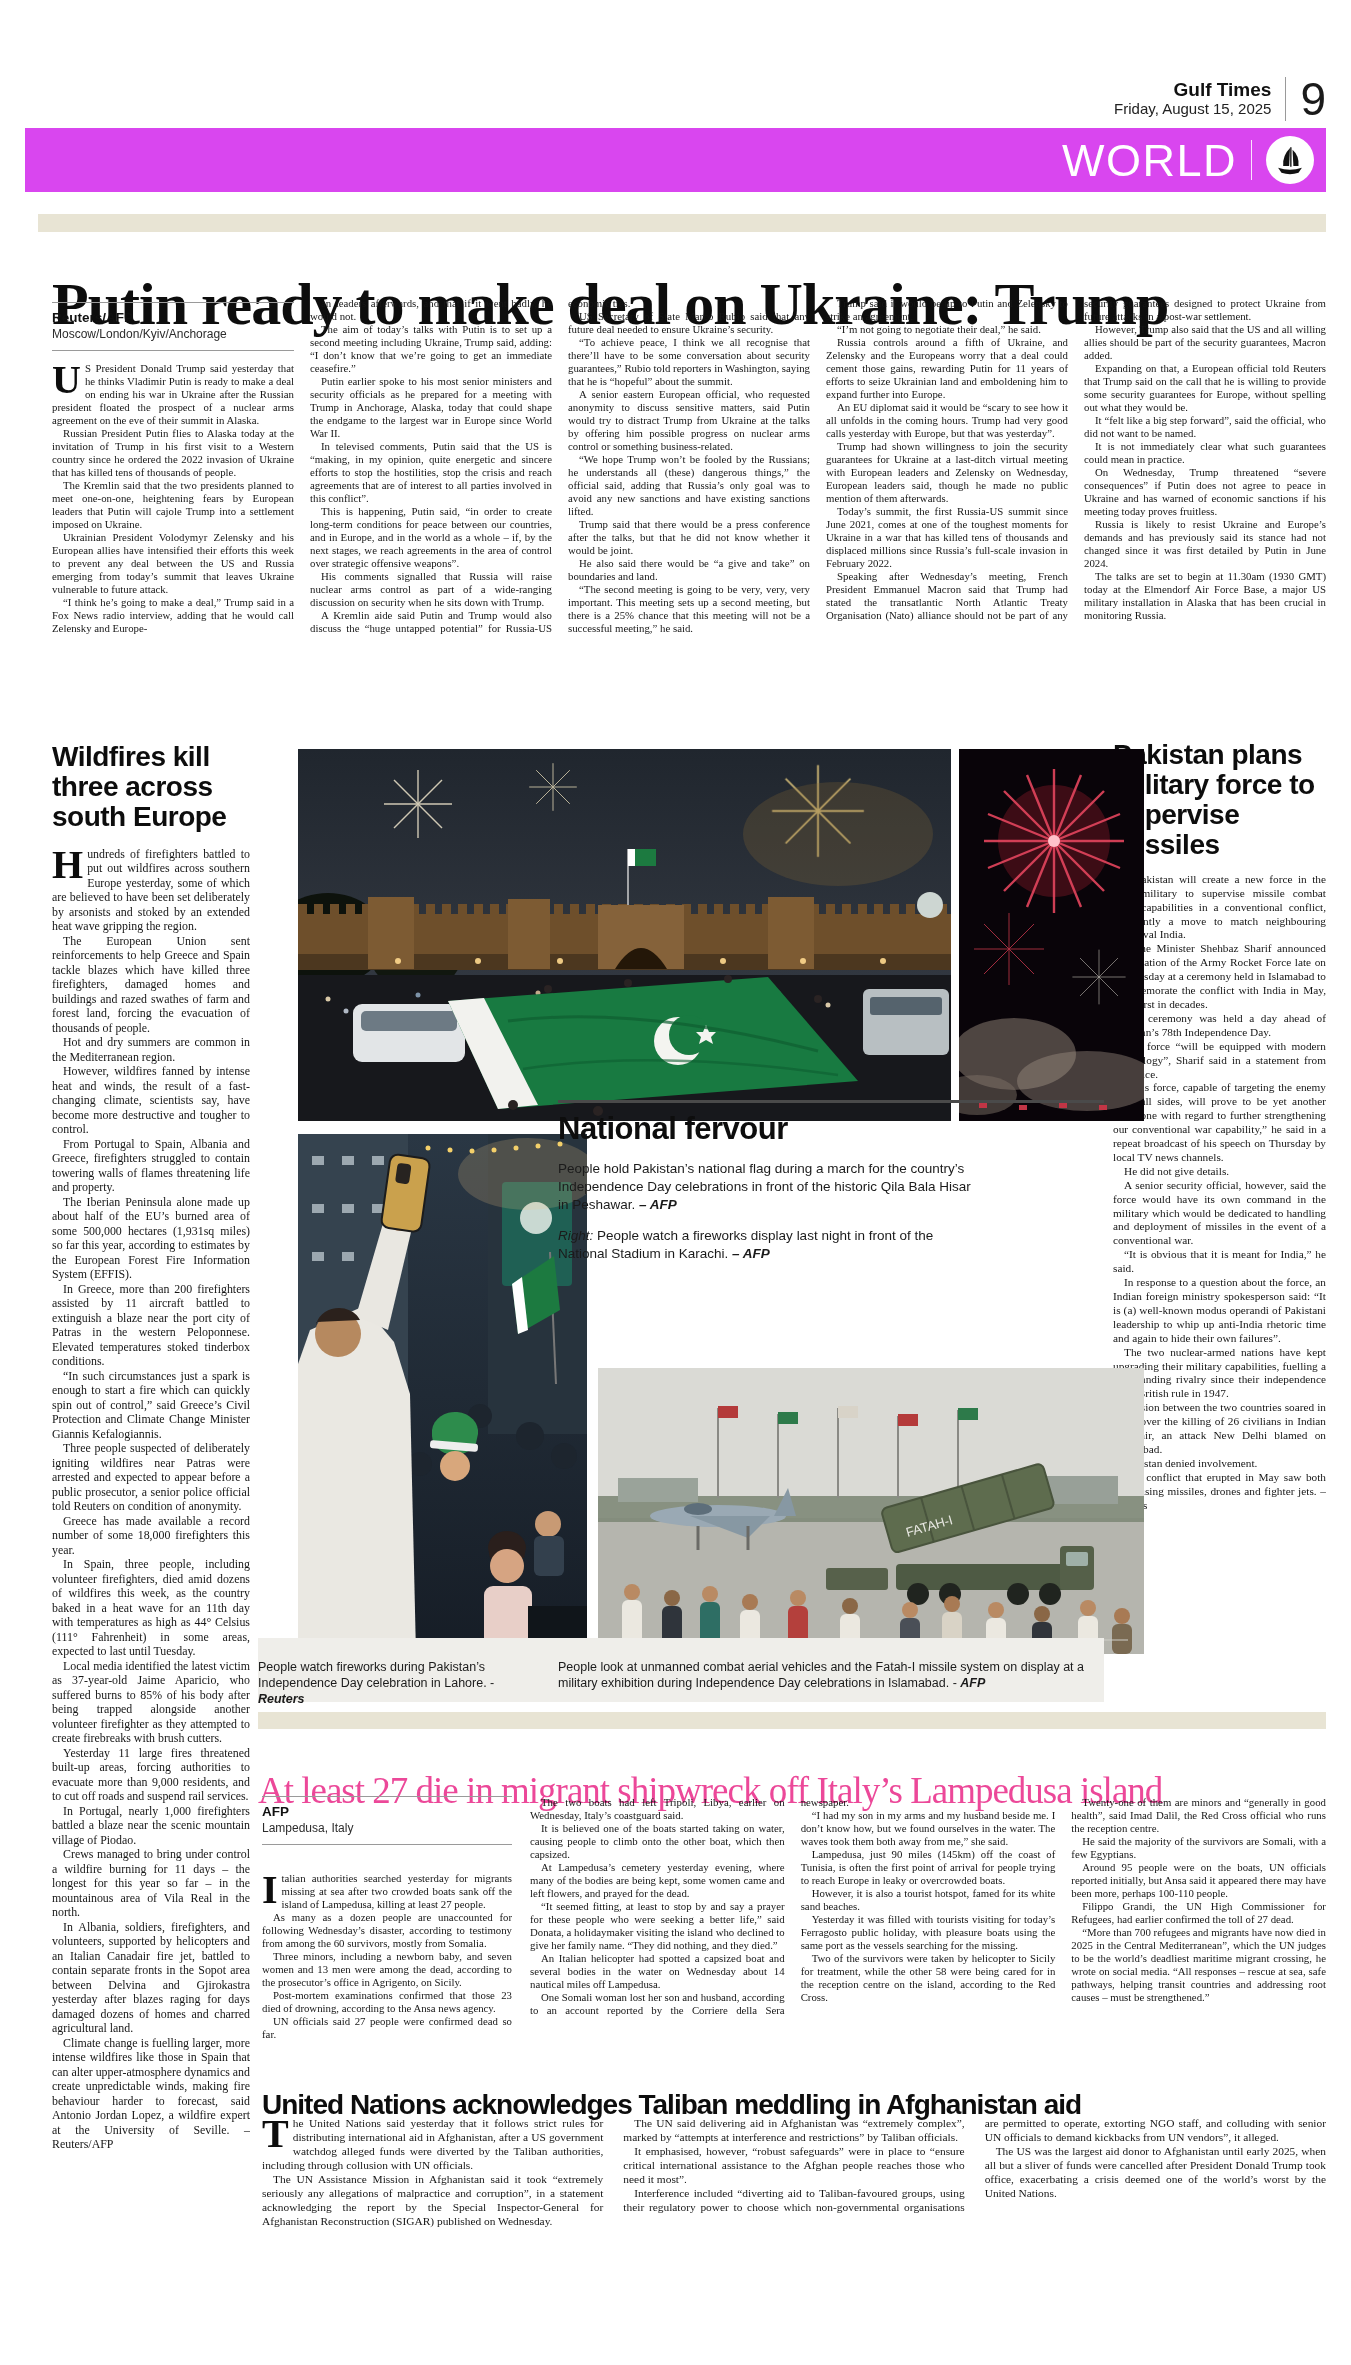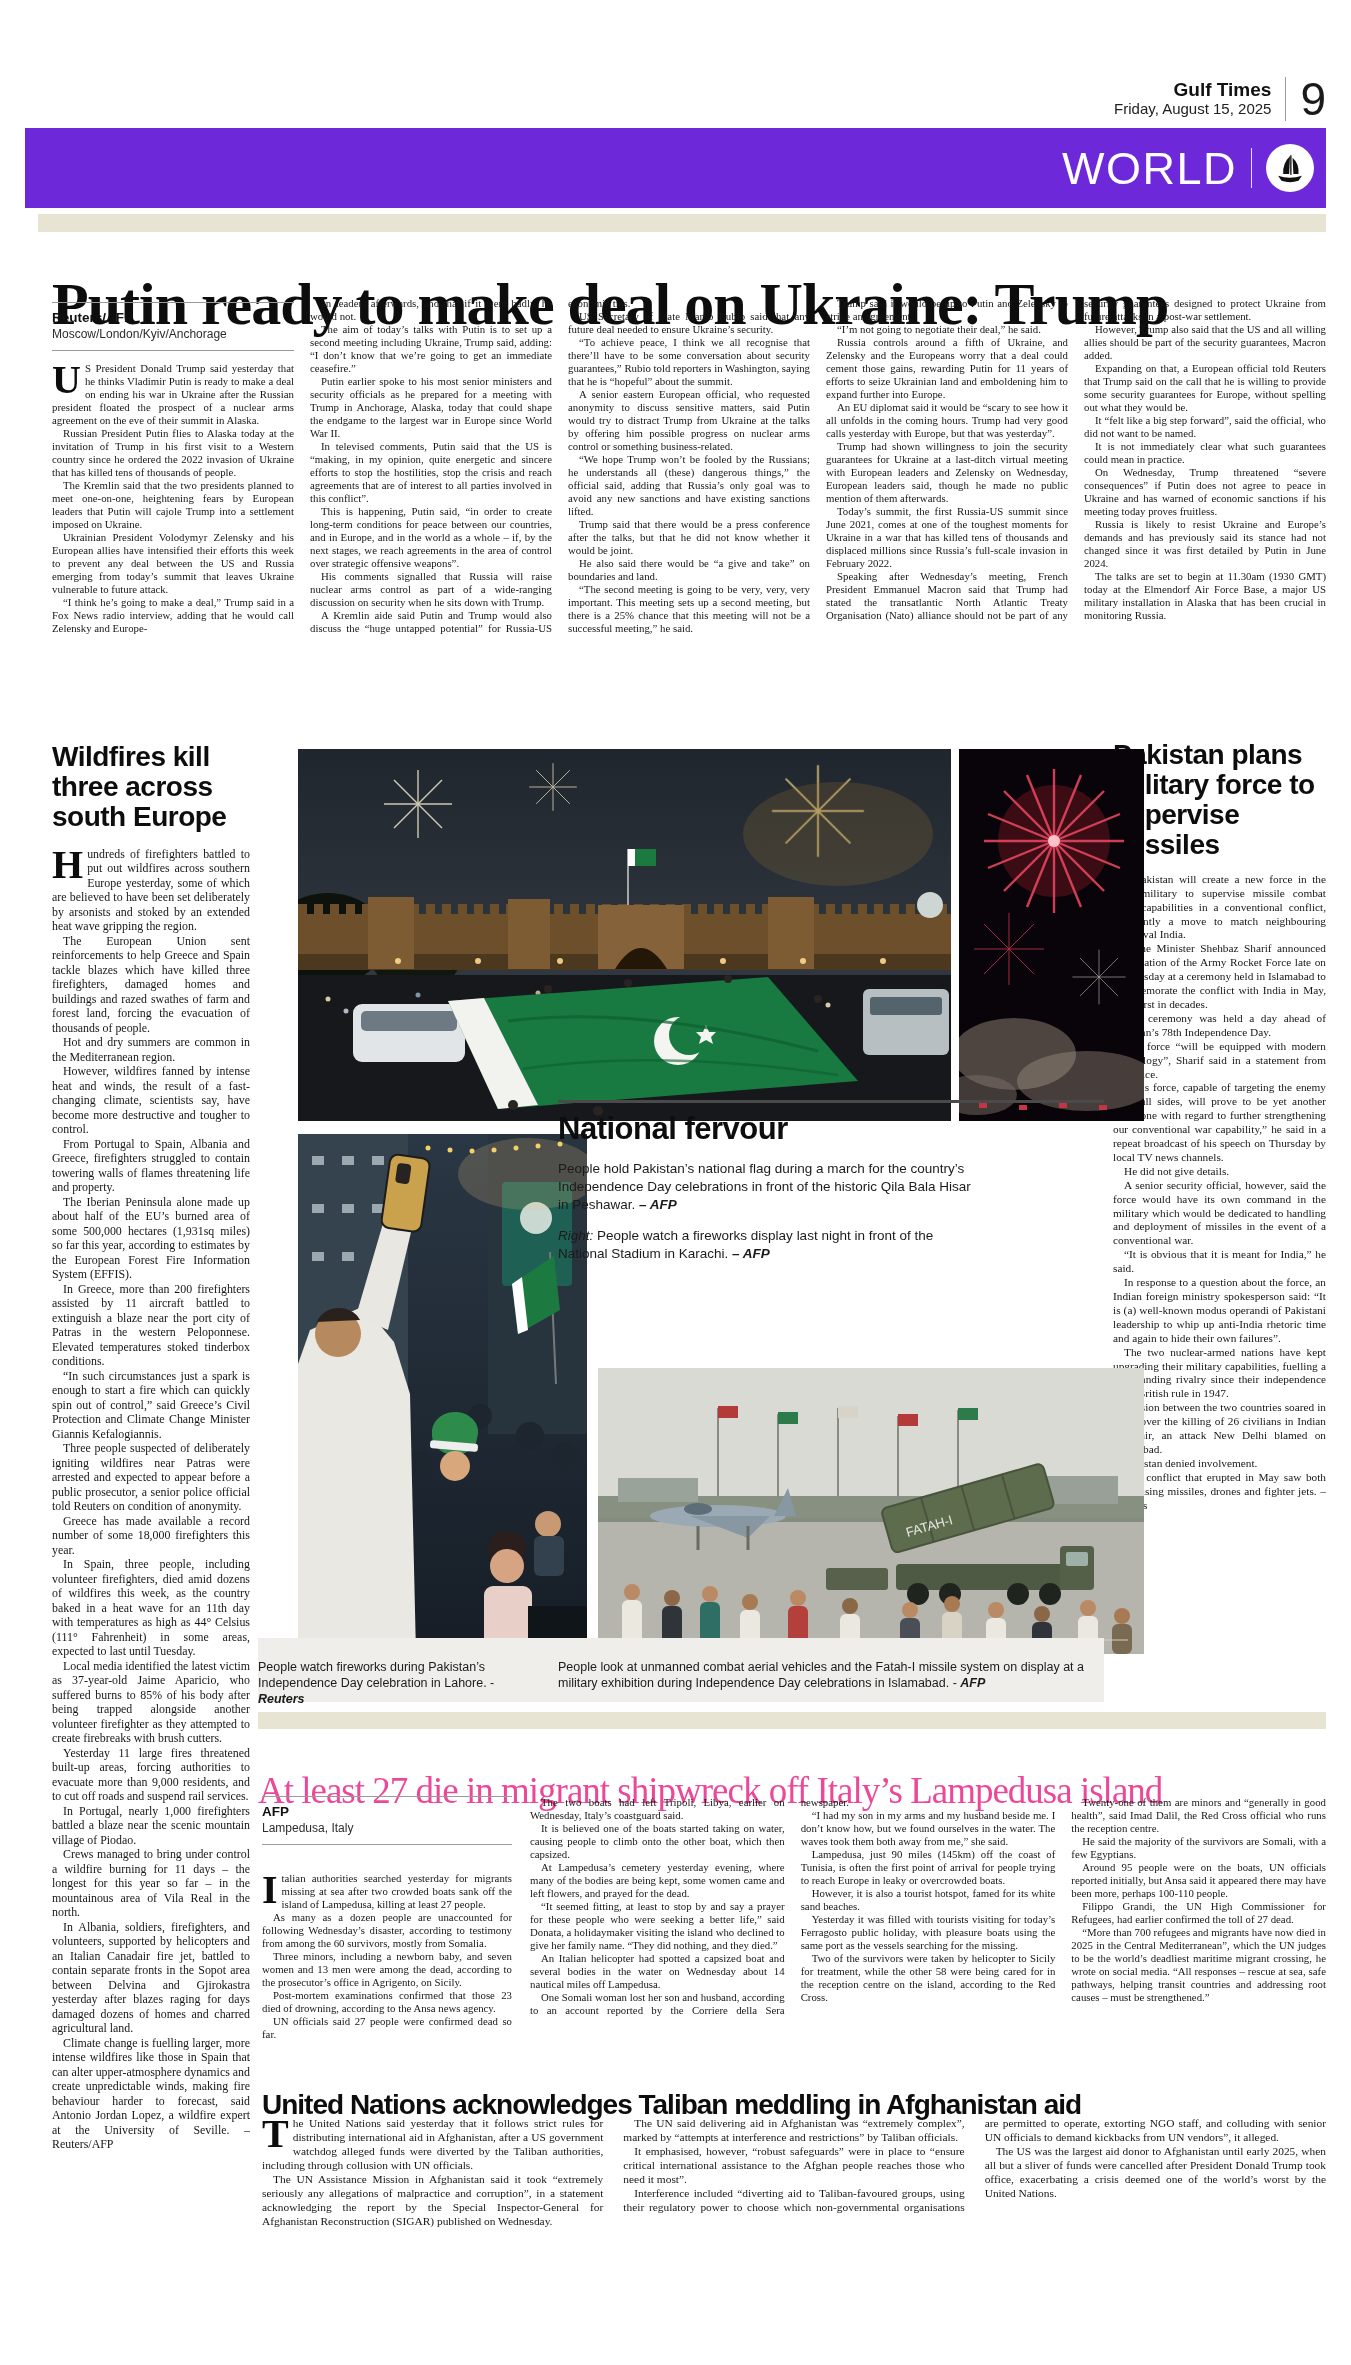--- a/index.html
+++ b/index.html
@@ -10,21 +10,21 @@
 
   
   .masthead{position:absolute;top:76px;right:25px;display:flex;align-items:center;}
   .mast-text{text-align:right;font-family:"Liberation Sans",sans-serif;}
   .paper-name{font-size:19px;font-weight:800;line-height:1.05;color:#111;}
   .paper-date{font-size:15px;color:#222;line-height:1.2;}
   .mast-div{width:1px;height:44px;background:#9a9a9a;margin:0 14px;}
   .page-num{font-family:"Liberation Sans",sans-serif;font-size:46px;font-weight:300;color:#1a1a1a;line-height:1;}
 
   
-  .banner{position:absolute;left:25px;top:128px;width:1301px;height:80px;background:#6d28d9;
+  .banner{position:absolute;left:25px;top:128px;width:1301px;height:64px;background:#d946ef;
           display:flex;align-items:center;justify-content:flex-end;padding-right:12px;gap:14px;}
   .banner .section-title{font-family:"Liberation Sans",sans-serif;font-weight:300;font-size:45px;
           color:#fff;letter-spacing:1.5px;line-height:1;}
   .banner-sep{width:1px;height:40px;background:rgba(255,255,255,.85);}
   .dhow-badge{width:48px;height:48px;border-radius:50%;background:#fff;display:flex;
           align-items:center;justify-content:center;}
 
   .beige-bar{position:absolute;background:#e8e4d4;}
   .bar-top{left:38px;top:214px;width:1288px;height:18px;}
   .bar-mid{left:258px;top:1712px;width:1068px;height:17px;}

